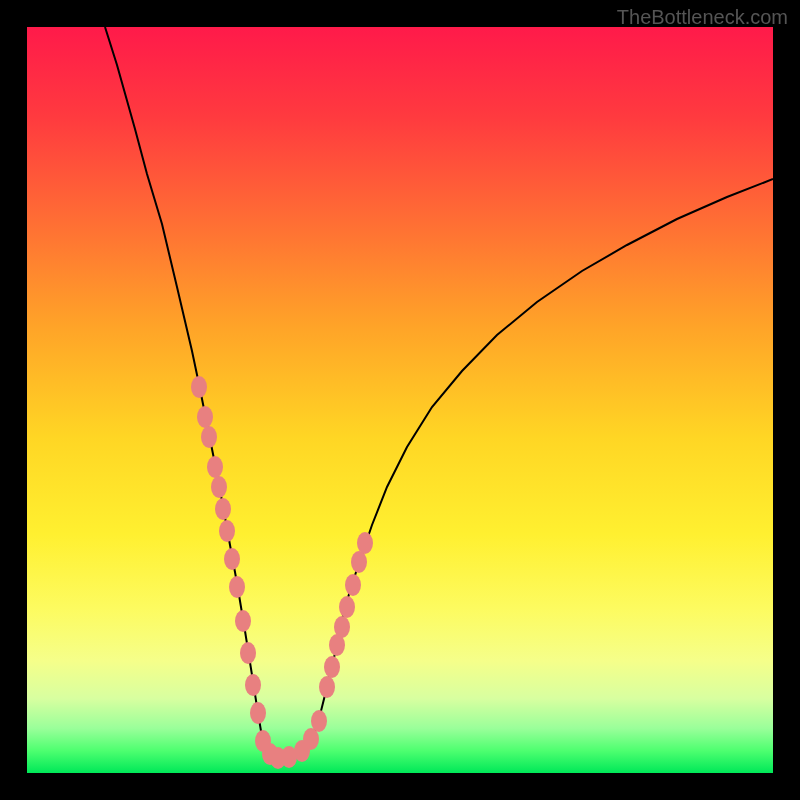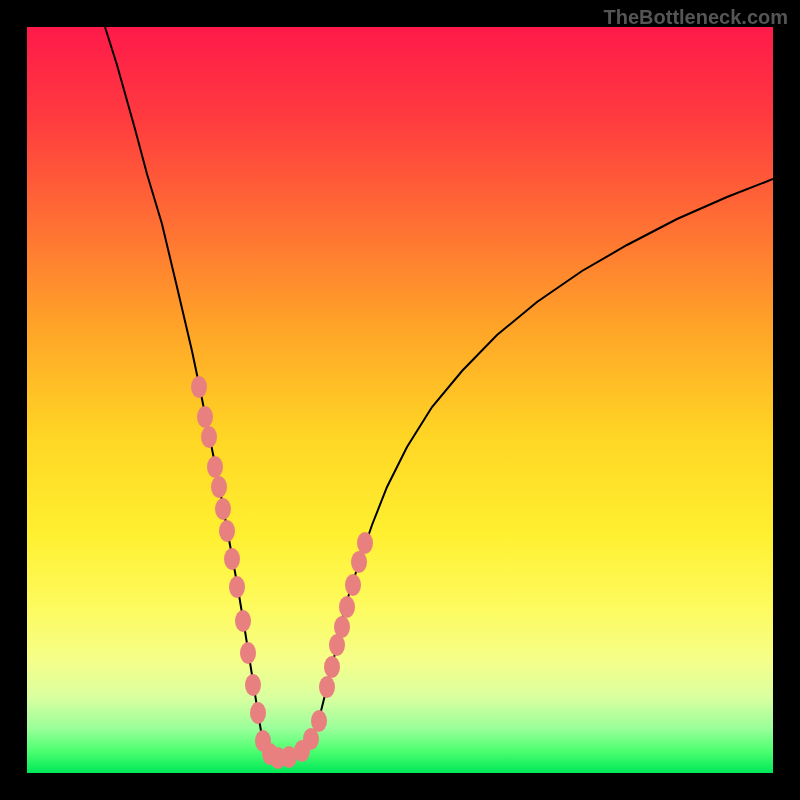--- a/index.html
+++ b/index.html
@@ -13,21 +13,21 @@
       background: #000;
       position: relative;
       font-family: Arial, sans-serif;
     }
     .watermark {
       position: absolute;
       top: 6px;
       right: 12px;
       color: #555;
       font-size: 20px;
-      font-weight: bold;
+      font-weight: normal;
       z-index: 10;
       text-align: right;
     }
     .chart-area {
       position: absolute;
       top: 27px;
       left: 27px;
       width: 746px;
       height: 746px;
       overflow: hidden;

